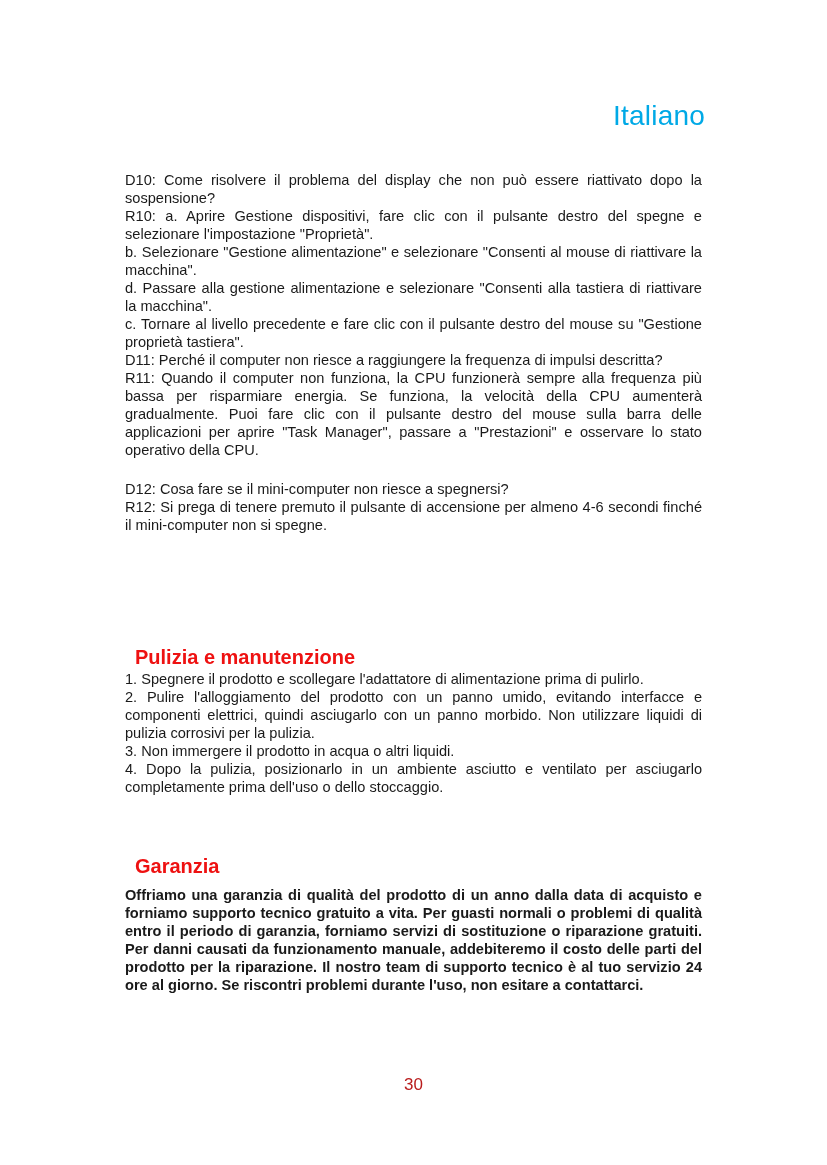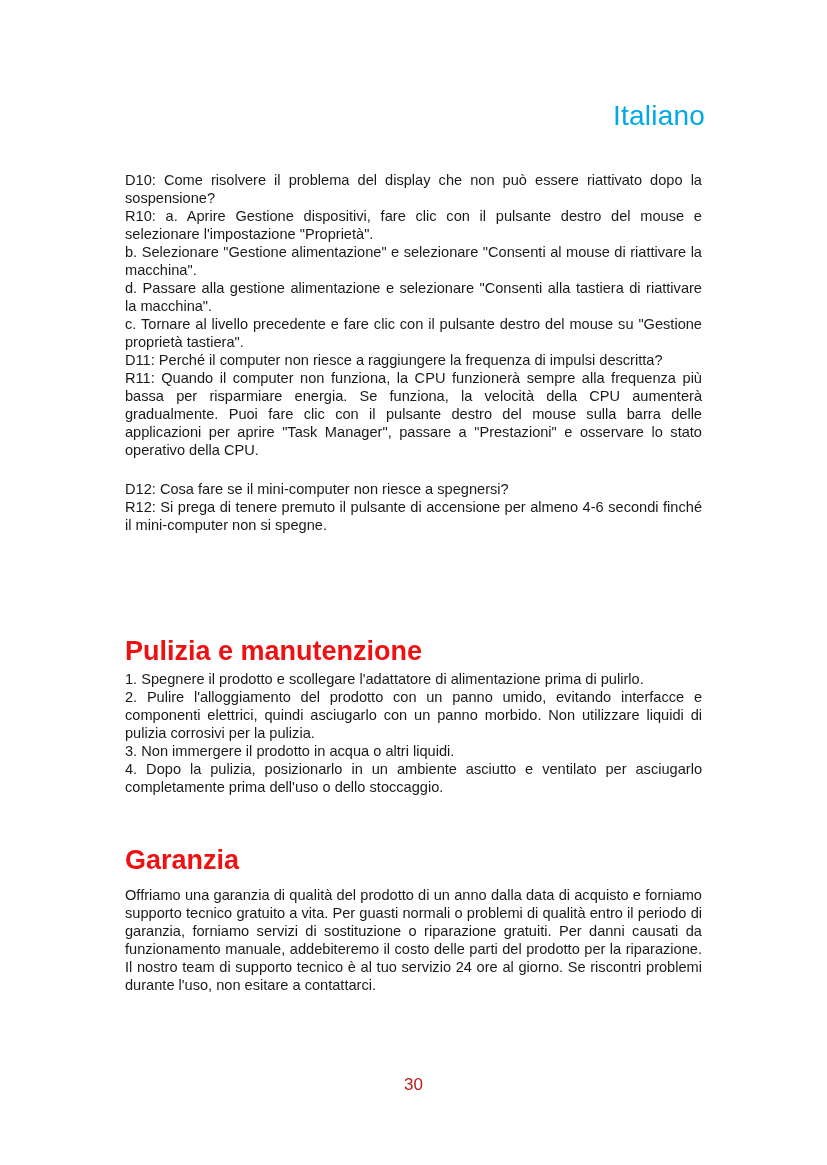--- a/index.html
+++ b/index.html
@@ -4,48 +4,48 @@
 <style>
   html, body { margin: 0; padding: 0; background: #ffffff; }
   body { width: 827px; height: 1165px; position: relative; overflow: hidden;
          font-family: "Liberation Sans", sans-serif; color: #1a1a1a; }
   .title { position: absolute; right: 122px; top: 100px; font-size: 28px; font-weight: normal;
            color: #00a9e6; margin: 0; letter-spacing: 0.2px; }
   .body { position: absolute; left: 125px; width: 577px; font-size: 14.6px; line-height: 18px;
           text-align: justify; }
   .body p { margin: 0; }
   .para-gap { height: 21px; }
-  .section-heading { position: absolute; left: 125px; font-size: 27px; font-weight: bold; color: #ee1111; margin: 0; }
+  .section-heading { position: absolute; left: 125px; font-size: 20px; font-weight: bold; color: #ee1111; margin: 10px; }
   .page-number { position: absolute; left: 0; width: 827px; top: 1075px; text-align: center; font-size: 17px; color: #b91c1c; }
   .last-left { text-align-last: left; }
 </style>
 </head>
 <body>
 
 <h1 class="title">Italiano</h1>
 
 <div class="body" style="top:171px;">
   <p class="last-left">D10: Come risolvere il problema del display che non può essere riattivato dopo la sospensione?</p>
-  <p class="last-left">R10: a. Aprire Gestione dispositivi, fare clic con il pulsante destro del mouse e selezionare l'impostazione "Proprietà".</p>
+  <p class="last-left">R10: a. Aprire Gestione dispositivi, fare clic con il pulsante destro del spegne e selezionare l'impostazione "Proprietà".</p>
   <p class="last-left">b. Selezionare "Gestione alimentazione" e selezionare "Consenti al mouse di riattivare la macchina".</p>
   <p class="last-left">d. Passare alla gestione alimentazione e selezionare "Consenti alla tastiera di riattivare la macchina".</p>
   <p class="last-left">c. Tornare al livello precedente e fare clic con il pulsante destro del mouse su "Gestione proprietà tastiera".</p>
   <p class="last-left">D11: Perché il computer non riesce a raggiungere la frequenza di impulsi descritta?</p>
   <p class="last-left">R11: Quando il computer non funziona, la CPU funzionerà sempre alla frequenza più bassa per risparmiare energia. Se funziona, la velocità della CPU aumenterà gradualmente. Puoi fare clic con il pulsante destro del mouse sulla barra delle applicazioni per aprire "Task Manager", passare a "Prestazioni" e osservare lo stato operativo della CPU.</p>
   <div class="para-gap"></div>
   <p class="last-left">D12: Cosa fare se il mini-computer non riesce a spegnersi?</p>
   <p class="last-left">R12: Si prega di tenere premuto il pulsante di accensione per almeno 4-6 secondi finché il mini-computer non si spegne.</p>
 </div>
 
 <h2 class="section-heading" style="top:636px;">Pulizia e manutenzione</h2>
 <div class="body" style="top:670px;">
   <p class="last-left">1. Spegnere il prodotto e scollegare l'adattatore di alimentazione prima di pulirlo.</p>
   <p class="last-left">2. Pulire l'alloggiamento del prodotto con un panno umido, evitando interfacce e componenti elettrici, quindi asciugarlo con un panno morbido. Non utilizzare liquidi di pulizia corrosivi per la pulizia.</p>
   <p class="last-left">3. Non immergere il prodotto in acqua o altri liquidi.</p>
   <p class="last-left">4. Dopo la pulizia, posizionarlo in un ambiente asciutto e ventilato per asciugarlo completamente prima dell'uso o dello stoccaggio.</p>
 </div>
 
 <h2 class="section-heading" style="top:845px;">Garanzia</h2>
-<div class="body" style="top:886px;">
+<div class="body" style="top:886px;font-weight:bold;">
   <p class="last-left">Offriamo una garanzia di qualità del prodotto di un anno dalla data di acquisto e forniamo supporto tecnico gratuito a vita. Per guasti normali o problemi di qualità entro il periodo di garanzia, forniamo servizi di sostituzione o riparazione gratuiti. Per danni causati da funzionamento manuale, addebiteremo il costo delle parti del prodotto per la riparazione. Il nostro team di supporto tecnico è al tuo servizio 24 ore al giorno. Se riscontri problemi durante l'uso, non esitare a contattarci.</p>
 </div>
 
 <div class="page-number">30</div>
 
 </body></html>

